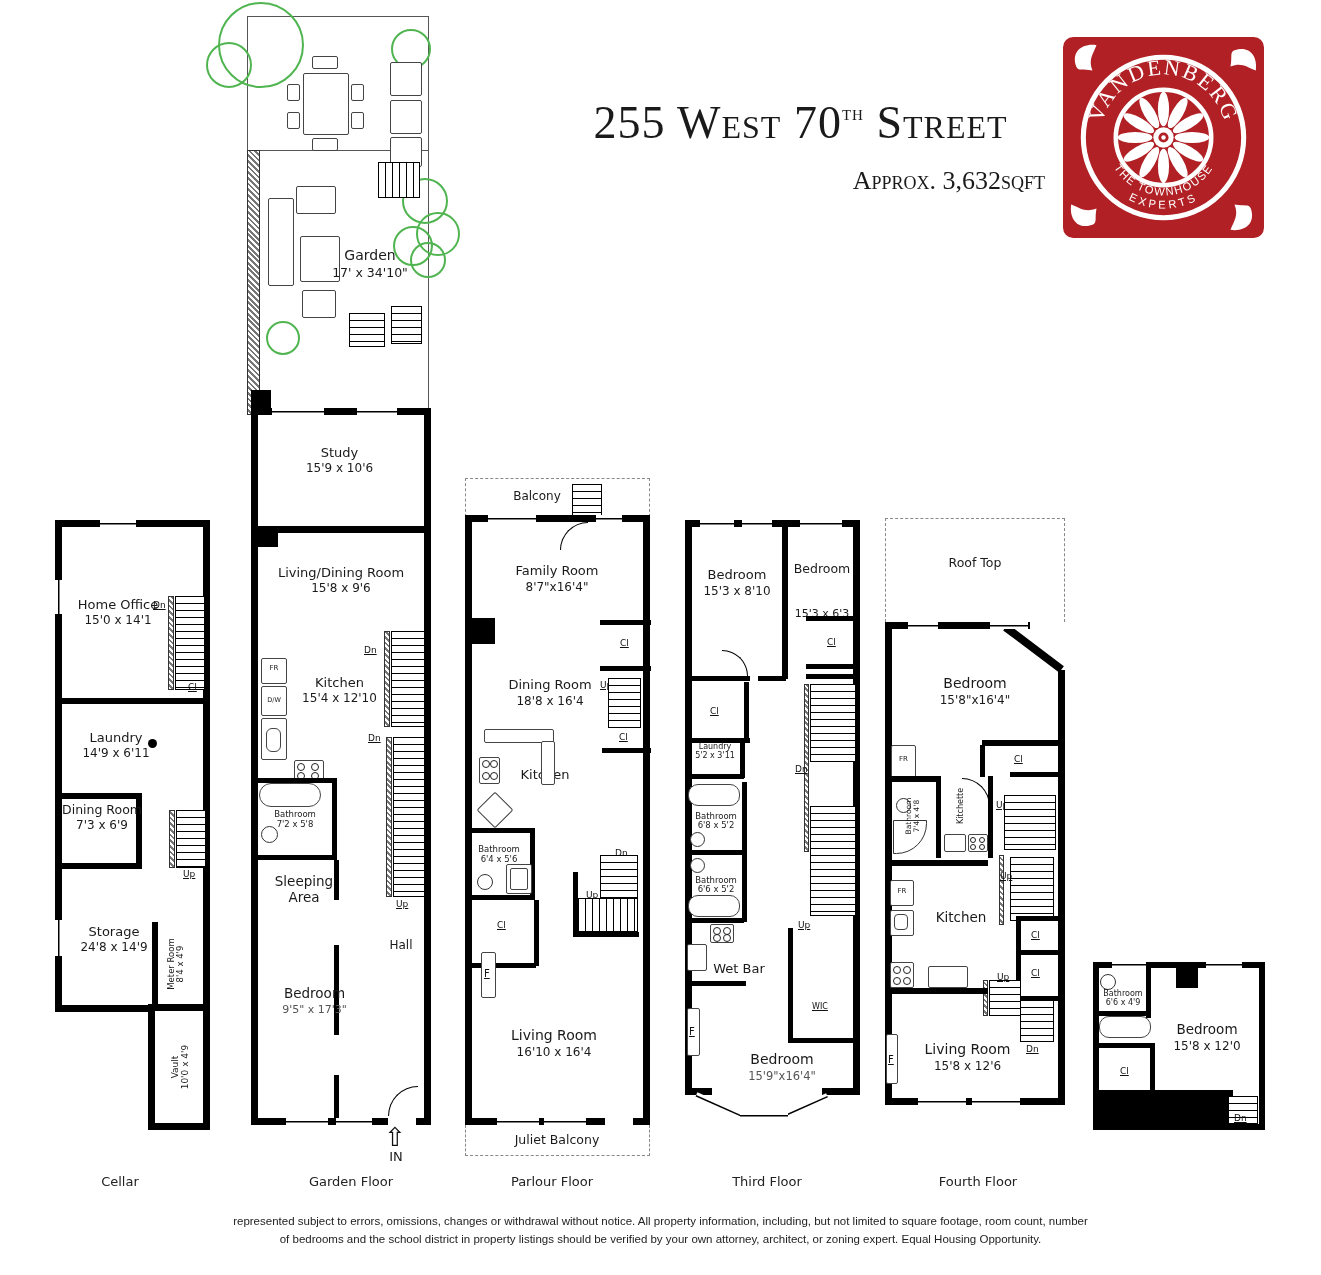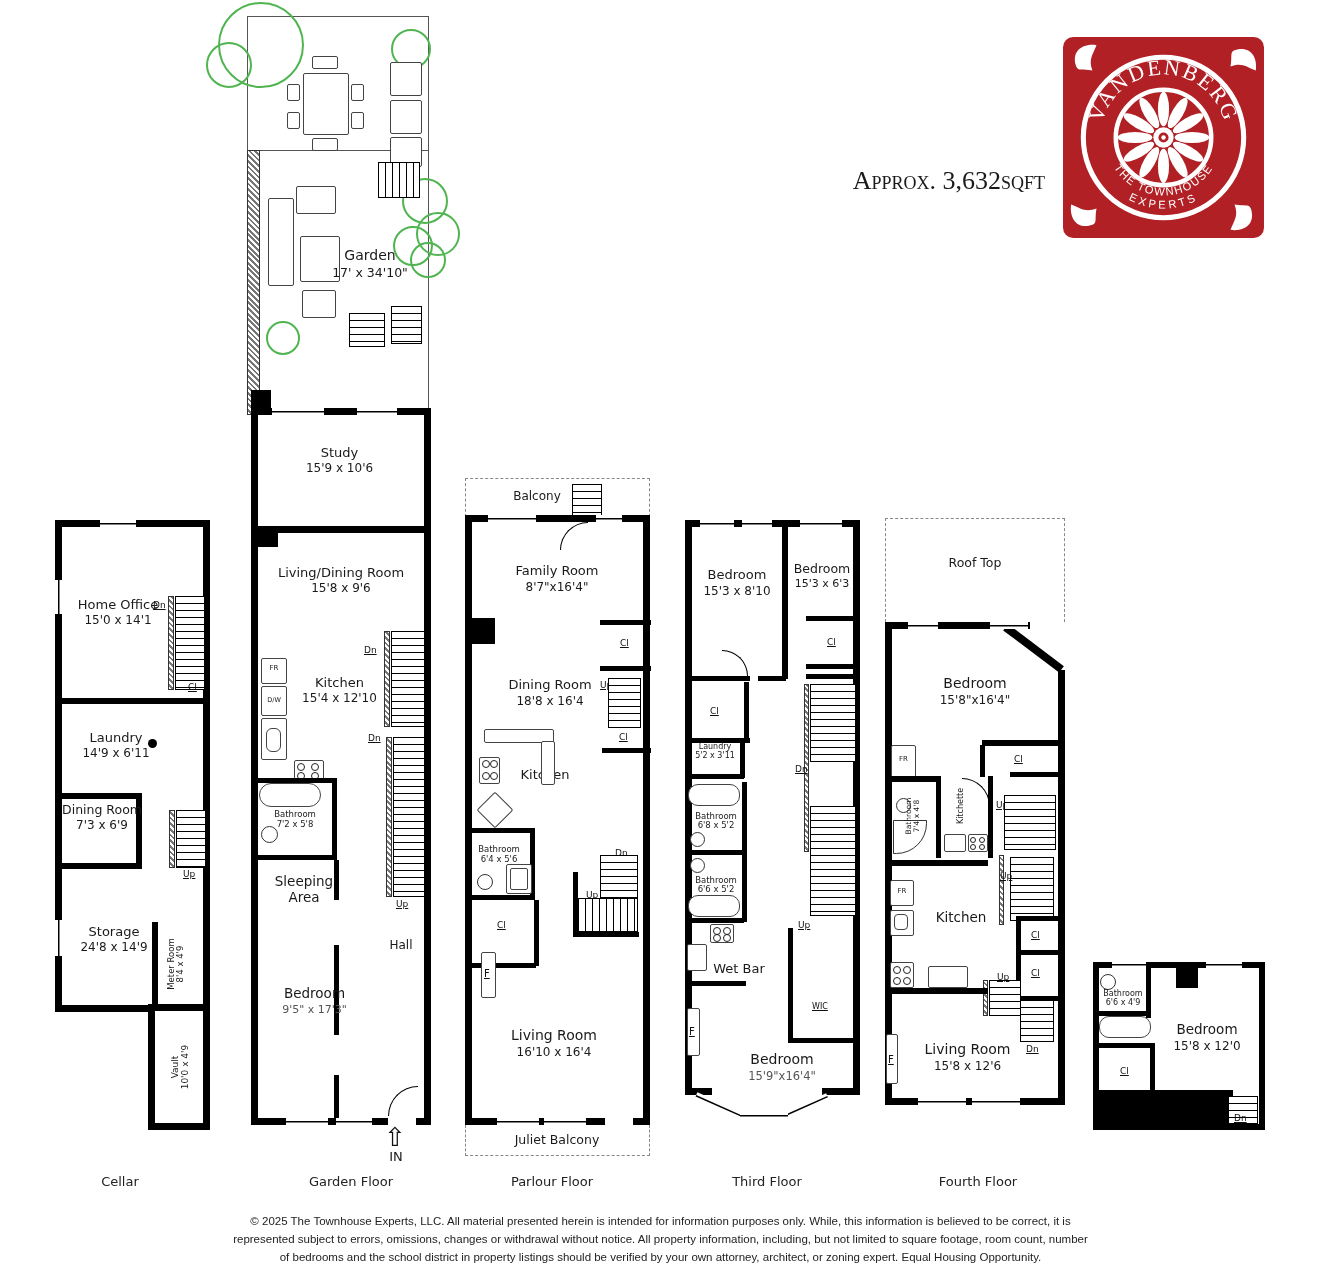--- a/index.html
+++ b/index.html
@@ -42,20 +42,23 @@
   .floorlbl { position:absolute; font-size:13px; color:#222; text-align:center; }
   .footer { position:absolute; left:0; top:1213px; width:1321px; text-align:center;
             font-family:"Liberation Sans",sans-serif; font-size:11.5px; line-height:1.55; color:#222; }
   .gray { color:#555; }
 </style>
 </head>
 <body>
 
 <div class="canvas">
 
+  <div class="title">
+    <span>255 West 70</span><sup>th</sup><span> Street</span>
+  </div>
   <div class="subtitle">Approx. 3,632sqft</div>
 
   <svg class="abs" style="left:1062px;top:36px" width="203" height="203" viewBox="0 0 200 200">
     <defs>
         <path id="leaf" d="M14,30 C9,16 19,7 34,9 C30,19 26,23 30,34 C20,32 16,35 14,30 Z"></path>
       </defs>
     <rect x="1" y="1" width="198" height="198" rx="10" fill="#b02025"></rect>
     <circle cx="100" cy="100" r="79" fill="none" stroke="#fff" stroke-width="5"></circle>
     <circle cx="100" cy="100" r="47" fill="none" stroke="#fff" stroke-width="4.5"></circle>
     <g fill="#fff">
@@ -271,21 +274,21 @@
   <div class="lbl" style="left:497px;top:1133px;width:120px;font-size:12.5px"><span>Juliet Balcony</span></div>
 
   <div class="fp" style="left:685px;top:520px;width:175px;height:575px"></div>
   <div class="winh" style="left:700px;top:520px;width:34px;height:7px"></div>
   <div class="winh" style="left:742px;top:520px;width:30px;height:7px"></div>
   <div class="winh" style="left:800px;top:520px;width:42px;height:7px"></div>
   <div class="wall" style="left:782px;top:527px;width:6px;height:152px"></div>
   <div class="lbl nm" style="left:695px;top:568px;width:84px"><span>Bedroom</span></div>
   <div class="lbl dm" style="left:695px;top:585px;width:84px"><span>15'3 x 8'10</span></div>
   <div class="lbl" style="left:788px;top:562px;width:68px;font-size:12.5px"><span>Bedroom</span></div>
-  <div class="lbl" style="left:788px;top:578px;width:68px;font-size:11px"><span>15'3 x 6'3</span></div>
+  <div class="lbl" style="left:788px;top:608px;width:68px;font-size:11px"><span>15'3 x 6'3</span></div>
   <div class="wall" style="left:806px;top:616px;width:48px;height:5px"></div>
   <div class="wall" style="left:806px;top:664px;width:48px;height:5px"></div>
   <span class="tn" style="left:827px;top:637px">Cl</span>
   <div class="wall" style="left:690px;top:676px;width:60px;height:5px"></div>
   <div class="wall" style="left:758px;top:676px;width:28px;height:5px"></div>
   <div class="wall" style="left:806px;top:674px;width:48px;height:5px"></div>
   <div class="arcne" style="left:722px;top:650px;width:26px;height:26px"></div>
   <div class="wall" style="left:744px;top:682px;width:5px;height:58px"></div>
   <div class="wall" style="left:690px;top:738px;width:60px;height:5px"></div>
   <span class="tn" style="left:710px;top:706px">Cl</span>
@@ -422,18 +425,17 @@
   <div class="stv" style="left:1228px;top:1096px;width:30px;height:28px"></div>
   <span class="tn" style="left:1234px;top:1113px">Dn</span>
 
   <div class="floorlbl" style="left:70px;top:1174px;width:100px"><span>Cellar</span></div>
   <div class="floorlbl" style="left:291px;top:1174px;width:120px"><span>Garden Floor</span></div>
   <div class="floorlbl" style="left:492px;top:1174px;width:120px"><span>Parlour Floor</span></div>
   <div class="floorlbl" style="left:707px;top:1174px;width:120px"><span>Third Floor</span></div>
   <div class="floorlbl" style="left:917px;top:1174px;width:122px"><span>Fourth Floor</span></div>
 
   <div class="footer">
-    <div>© 2025 The Townhouse Experts, LLC. All material presented herein is intended for information purposes only. While, this information is believed to be correct, it is</div>
     <div>represented subject to errors, omissions, changes or withdrawal without notice. All property information, including, but not limited to square footage, room count, number</div>
     <div>of bedrooms and the school district in property listings should be verified by your own attorney, architect, or zoning expert. Equal Housing Opportunity.</div>
   </div>
 
 </div>
 
 </body></html>

